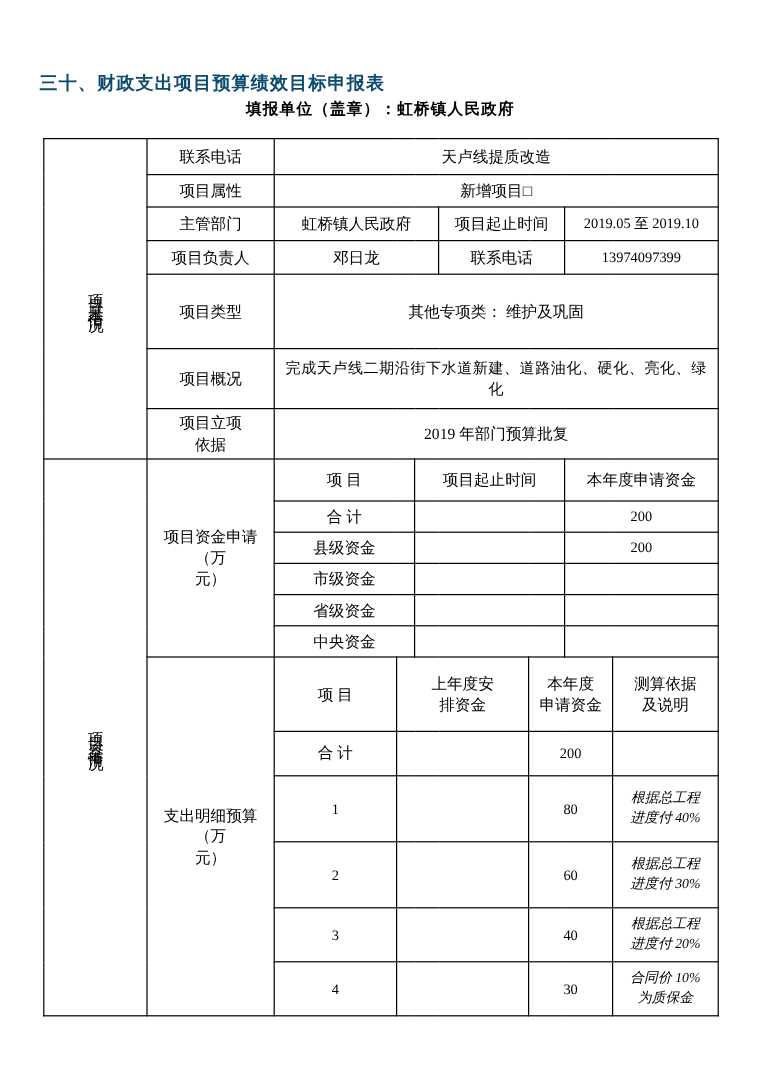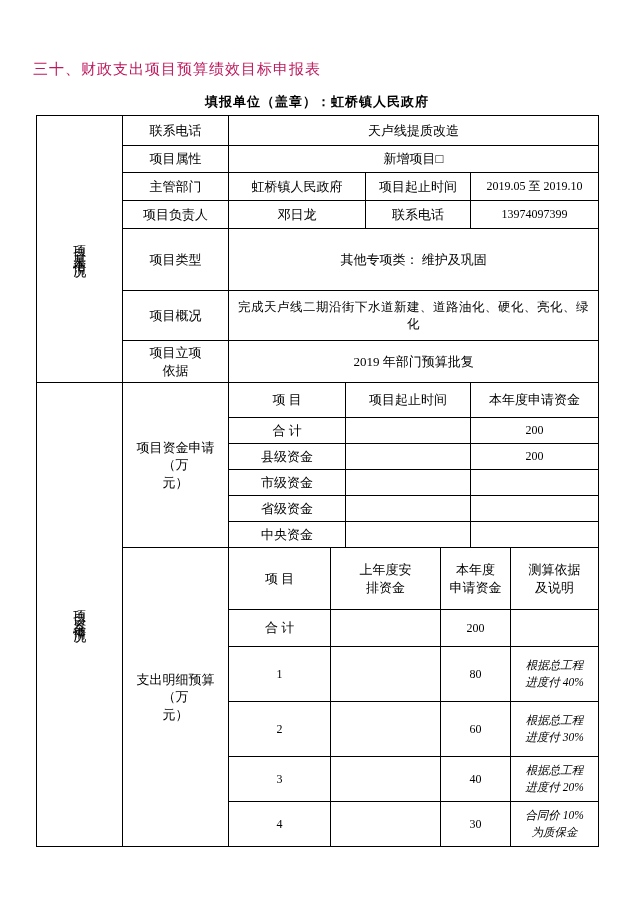--- a/index.html
+++ b/index.html
@@ -5,25 +5,25 @@
   * { margin: 0; padding: 0; box-sizing: border-box; }
   html, body { background: #ffffff; }
   body {
     width: 634px; height: 898px;
     position: relative;
     font-family: "Liberation Serif", "DejaVu Serif", serif;
     color: #000;
   }
   .doc-title {
     position: absolute; left: 33px; top: 60px;
-    font-size: 15px; font-weight: normal; color: #be185d;
+    font-size: 15px; font-weight: bold; color: #0c4a6e;
     letter-spacing: 1px;
   }
   .doc-subtitle {
-    position: absolute; left: 0; top: 93px; width: 634px;
+    position: absolute; left: 0; top: 82px; width: 634px;
     text-align: center; font-size: 13px; font-weight: bold;
     letter-spacing: 1px;
   }
   table.form {
     position: absolute; left: 36px; top: 115px; width: 562px;
     border-collapse: collapse; table-layout: fixed;
   }
   td {
     border: 1px solid #000;
     text-align: center; vertical-align: middle;

